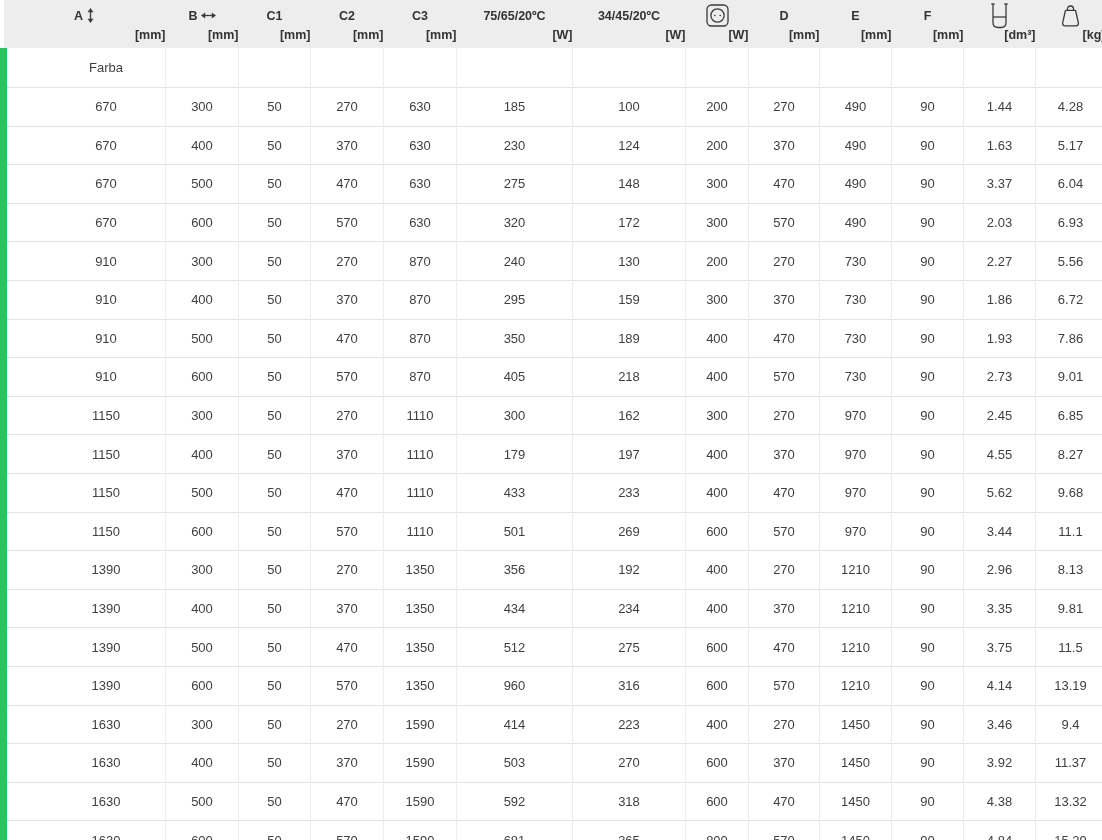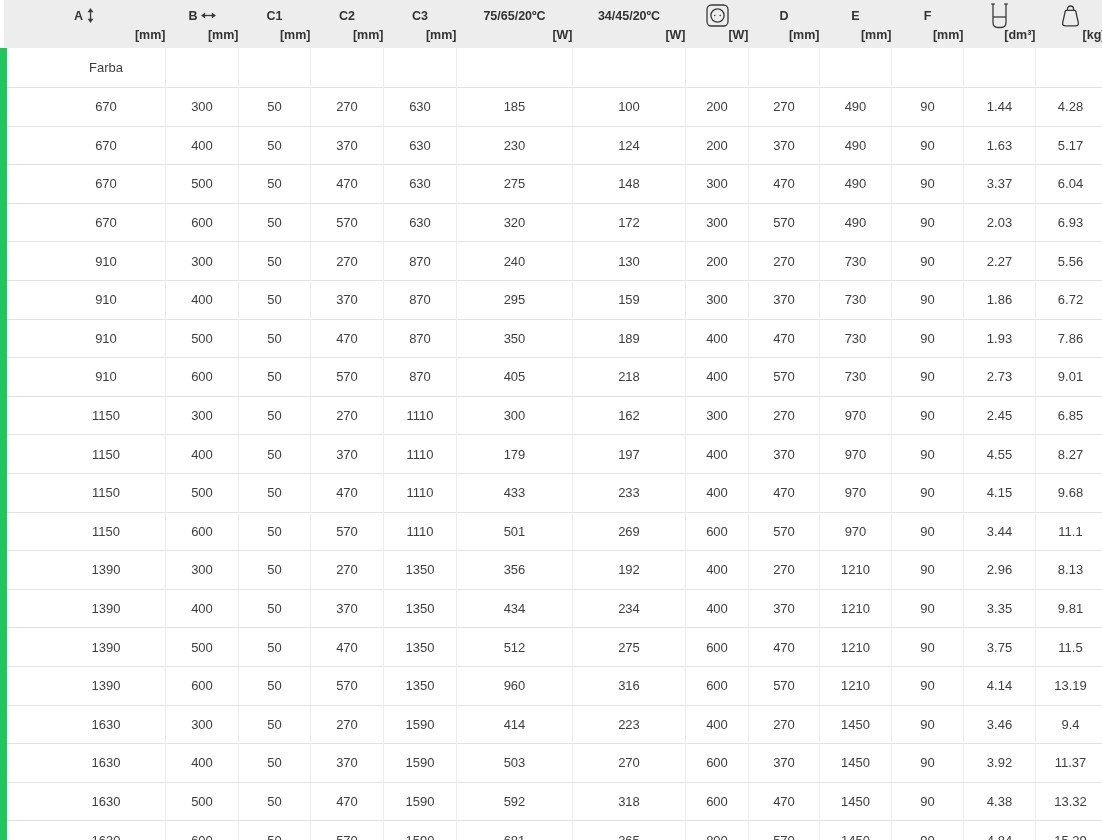--- a/index.html
+++ b/index.html
@@ -338,21 +338,21 @@
         <td>500</td>
         <td>50</td>
         <td>470</td>
         <td>1110</td>
         <td>433</td>
         <td>233</td>
         <td>400</td>
         <td>470</td>
         <td>970</td>
         <td>90</td>
-        <td>4.15</td>
+        <td>5.62</td>
         <td>9.68</td>
       </tr>
       <tr>
         <td>1150</td>
         <td>600</td>
         <td>50</td>
         <td>570</td>
         <td>1110</td>
         <td>501</td>
         <td>269</td>

